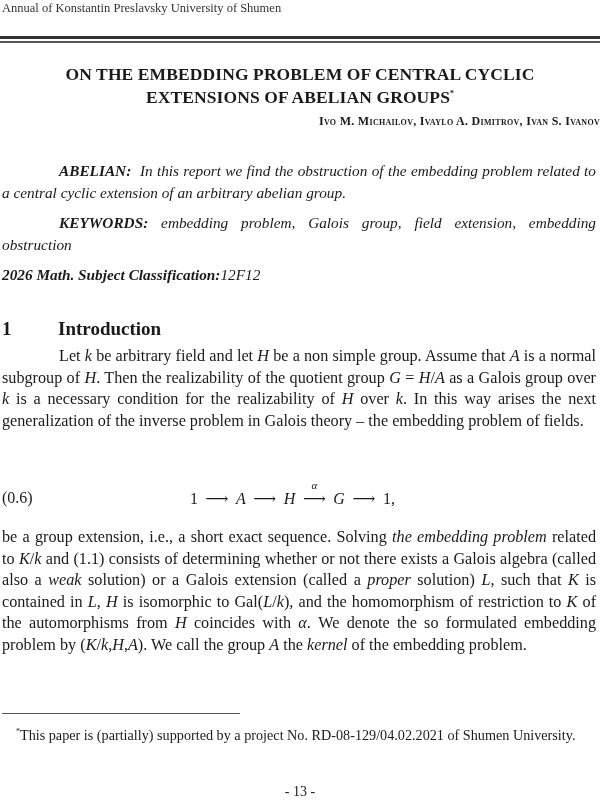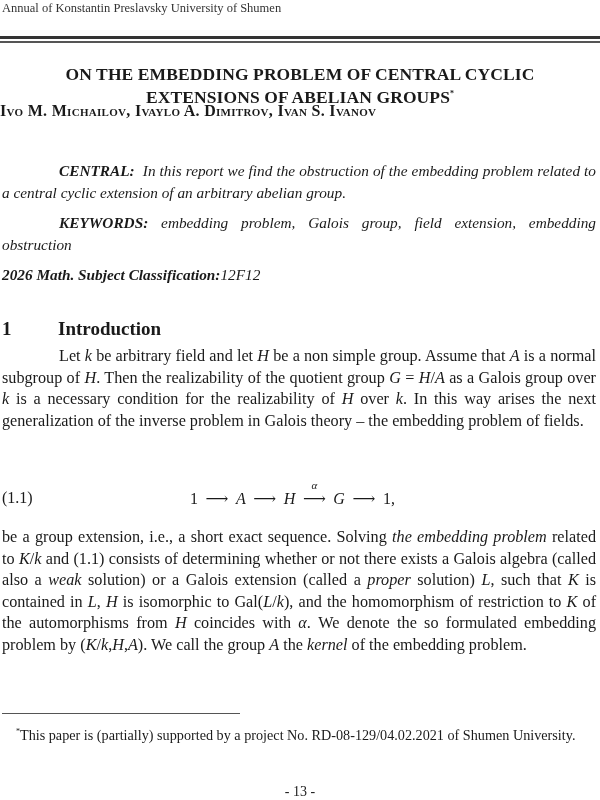--- a/index.html
+++ b/index.html
@@ -10,22 +10,22 @@
   }
   .page { position: absolute; left: 0; top: 0; width: 532px; height: 800px; }
   .hdr { position: absolute; left: 2px; top: 1px; font-size: 12.5px; line-height: 14px; color: #333; }
   .hdr div { white-space: nowrap; }
   .hdr .doi { margin-left: 6px; }
   .rule-top { position: absolute; left: 0; top: 36px; width: 600px; height: 3px; background: #333; }
   .rule-bot { position: absolute; left: 0; top: 41px; width: 600px; height: 2px; background: #555; }
 
   .title { position: absolute; left: 0; width: 600px; top: 64px; text-align: center;
     font-weight: bold; font-size: 17.5px; line-height: 20px; letter-spacing: 0.1px; }
-  .authors { position: absolute; left: 0; width: 600px; top: 102px; text-align: left;
-    font-weight: bold; font-size: 16px; font-variant: small-caps; letter-spacing: 0.3px; }
+  .authors { position: absolute; left: 0; width: 600px; top: 114px; text-align: right;
+    font-weight: bold; font-size: 12px; font-variant: small-caps; letter-spacing: 0.3px; }
 
   .para { position: absolute; left: 2px; width: 594px; font-size: 15.3px; line-height: 22px; text-align: justify; }
   .ital { font-style: italic; }
   .bi { font-weight: bold; font-style: italic; }
   .indent { text-indent: 57px; }
 
   .abstract { top: 160px; }
   .keywords { top: 212px; font-family: Liberation Serif, serif; }
   .msc { top: 264px; }
 
@@ -58,21 +58,21 @@
   <div class="rule-bot"></div>
 
   <div class="title">
     <div>ON THE EMBEDDING PROBLEM OF CENTRAL CYCLIC</div>
     <div><span>EXTENSIONS OF ABELIAN GROUPS</span><sup>*</sup></div>
   </div>
 
   <div class="authors">Ivo M. Michailov, Ivaylo A. Dimitrov, Ivan S. Ivanov</div>
 
   <div class="para abstract indent">
-    <span class="bi">CENTRAL:</span>&nbsp;
+    <span class="bi">ABELIAN:</span>&nbsp;
     <span class="ital">In this report we find the obstruction of the embedding problem related to a central cyclic extension of an arbitrary abelian group.</span>
   </div>
 
   <div class="para keywords indent">
     <span class="bi">KEYWORDS:</span>
     <span class="ital">embedding problem, Galois group, field extension, embedding obstruction</span>
   </div>
 
   <div class="para msc">
     <span class="bi">2026 Math. Subject Classification:</span><span class="ital">12F12</span>
@@ -80,21 +80,21 @@
 
   <div class="sec">
     <span class="num">1</span><span>Introduction</span>
   </div>
 
   <div class="para intro1">
     <div class="indent">Let <span class="ital">k</span> be arbitrary field and let <span class="ital">H</span> be a non simple group. Assume that <span class="ital">A</span> is a normal subgroup of <span class="ital">H</span>. Then the realizability of the quotient group <span class="ital">G</span> = <span class="ital">H</span>/<span class="ital">A</span> as a Galois group over <span class="ital">k</span> is a necessary condition for the realizability of <span class="ital">H</span> over <span class="ital">k</span>. In this way arises the next generalization of the inverse problem in Galois theory – the embedding problem of fields.</div>
   </div>
 
   <div class="eq">
-    <span class="label">(1.1)</span>
+    <span class="label">(0.6)</span>
     <span class="formula">
       <span>1</span>
       <span class="arrow">⟶</span>
       <span class="ital">A</span>
       <span class="arrow">⟶</span>
       <span class="ital">H</span>
       <span class="alpha-arrow"><span class="al">α</span>⟶</span>
       <span class="ital">G</span>
       <span class="arrow">⟶</span>
       <span>1,</span>

